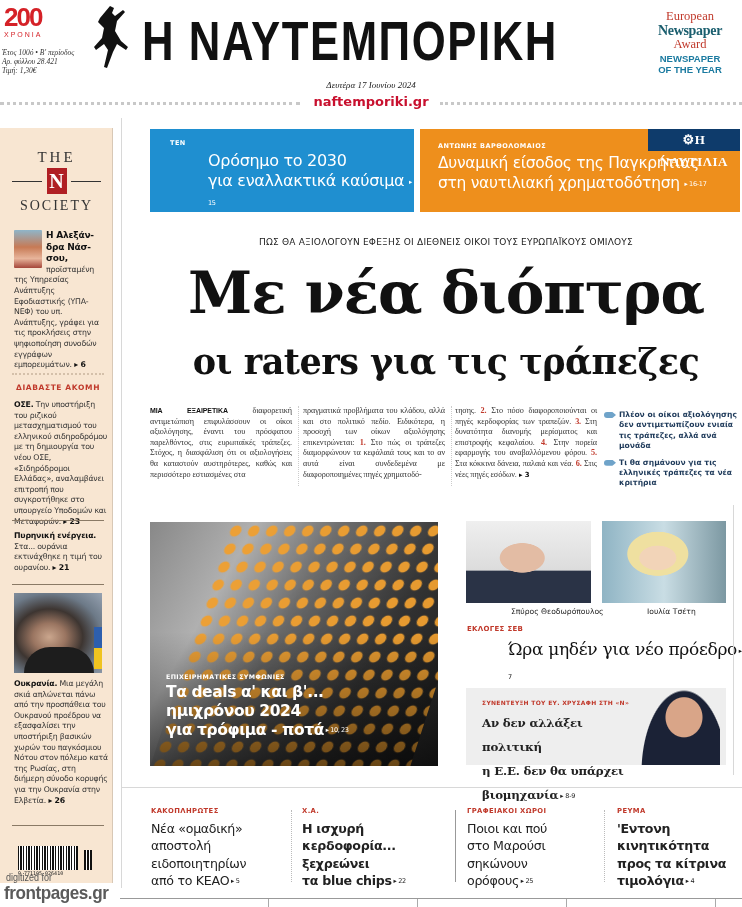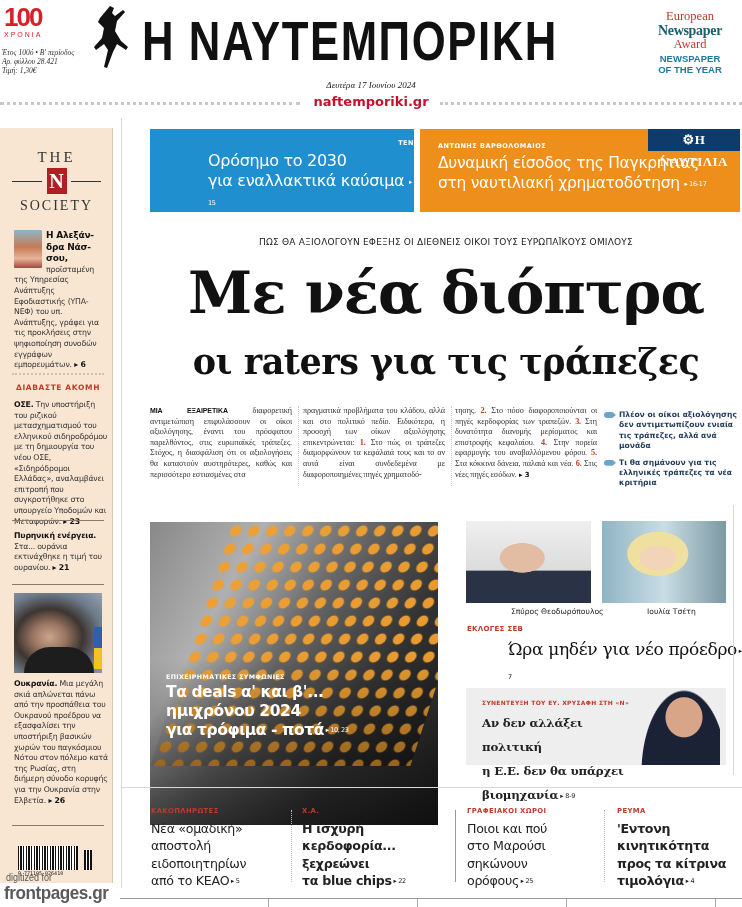--- a/index.html
+++ b/index.html
@@ -50,42 +50,42 @@
   .item3 { position: absolute; left: 14px; top: 551px; width: 94px; }
   .barcode { position: absolute; left: 18px; top: 718px; width: 60px; height: 24px; background: repeating-linear-gradient(90deg, #111 0 1px, #fff 1px 2px, #111 2px 4px, #fff 4px 5px, #111 5px 6px, #fff 6px 8px); }
   .barcode2 { position: absolute; left: 84px; top: 722px; width: 8px; height: 20px; background: repeating-linear-gradient(90deg, #111 0 2px, #fff 2px 3px); }
   .bcnum { position: absolute; left: 18px; top: 742px; font-size: 5px; color: #222; font-family: "DejaVu Sans Mono", monospace; }
   .digitized { position: absolute; left: 6px; top: 873px; font-family: "Liberation Sans", sans-serif; font-size: 10px; color: #555; line-height: 10px; transform: scaleX(0.9); transform-origin: left; }
   .fpgr { position: absolute; left: 4px; top: 883px; font-family: "Liberation Sans", sans-serif; font-weight: 700; font-size: 19px; color: #5a5a5a; line-height: 20px; letter-spacing: -0.5px; transform: scaleX(0.9); transform-origin: left; }
 
   
   .main-frame { position: absolute; left: 121px; top: 118px; width: 1px; height: 770px; border-left: 1px solid #d8d8d8; }
   .box-ten { position: absolute; left: 150px; top: 129px; width: 264px; height: 83px; background: #1f8fd0; color: #fff; padding: 10px 0 0 20px; }
-  .box-ten .kicker { font-family: "DejaVu Sans", sans-serif; font-size: 6.5px; font-weight: 700; letter-spacing: 0.5px; text-align: right; }
+  .box-ten .kicker { font-family: "DejaVu Sans", sans-serif; font-size: 6.5px; font-weight: 700; letter-spacing: 0.5px; }
   .box-ten .head { font-family: "DejaVu Sans", sans-serif; font-size: 16px; line-height: 20px; margin-top: 4px; letter-spacing: -0.3px; margin-left: 38px; }
   .pageref { font-size: 6.5px; vertical-align: middle; }
   .box-naut { position: absolute; left: 420px; top: 129px; width: 320px; height: 83px; background: #ee8f1c; color: #fff; padding: 13px 0 0 18px; }
   .box-naut .kicker { font-family: "DejaVu Sans", sans-serif; font-size: 6.5px; font-weight: 700; letter-spacing: 0.5px; }
   .box-naut .head { font-family: "DejaVu Sans", sans-serif; font-size: 15.5px; line-height: 20px; margin-top: 3px; letter-spacing: -0.3px; }
   .naut-badge { position: absolute; right: 0; top: 0; width: 92px; height: 22px; background: #0e3b6b; color: #fff; font-family: "Liberation Serif", serif; font-weight: 700; font-size: 13px; line-height: 22px; text-align: center; letter-spacing: 0.5px; }
 
   .overline { position: absolute; left: 150px; top: 237px; width: 592px; text-align: center; font-family: "DejaVu Sans", sans-serif; font-size: 9px; color: #222; letter-spacing: 0.2px; }
   .headline1 { position: absolute; left: 150px; top: 255px; width: 592px; text-align: center; font-family: "DejaVu Serif", serif; font-weight: 700; font-size: 58px; line-height: 76px; color: #111; letter-spacing: -1px; }
   .headline2 { position: absolute; left: 150px; top: 339px; width: 592px; text-align: center; font-family: "DejaVu Serif", serif; font-weight: 700; font-size: 35px; line-height: 46px; color: #111; letter-spacing: -0.5px; }
 
   .body-col { position: absolute; top: 406px; width: 142px; font-family: "Liberation Serif", serif; font-size: 8.2px; line-height: 10.6px; color: #333; text-align: justify; letter-spacing: -0.1px; }
   .body-col .lead { font-family: Liberation Sans, sans-serif; font-weight: 700; font-size: 7px; color: #111; }
   .body-col .n { color: #c0392b; font-weight: 700; }
   .body-col .pg { font-family: "DejaVu Sans", sans-serif; font-weight: 700; font-size: 7px; color: #111; }
   .col-sep { position: absolute; top: 406px; height: 80px; border-left: 1px dotted #ccc; }
   .bullets { position: absolute; left: 604px; top: 410px; width: 138px; }
   .bullet { position: relative; padding-left: 15px; font-family: "DejaVu Sans", sans-serif; font-weight: 700; font-size: 7.6px; line-height: 10.4px; color: #1e3a5a; margin-bottom: 6px; }
   .bullet .arrow { position: absolute; left: 0; top: 2px; width: 12px; height: 6px; background: #6fa3c9; border-radius: 3px 0 0 3px; clip-path: polygon(0 0, 70% 0, 100% 50%, 70% 100%, 0 100%); }
 
-  .photo-bottles { position: absolute; left: 150px; top: 522px; width: 288px; height: 303px; overflow: hidden; background: linear-gradient(120deg, #888 0%, #b0b0b0 25%, #6d6d6d 45%, #3c3c3c 70%, #222 100%); }
+  .photo-bottles { position: absolute; left: 150px; top: 522px; width: 288px; height: 244px; overflow: hidden; background: linear-gradient(120deg, #888 0%, #b0b0b0 25%, #6d6d6d 45%, #3c3c3c 70%, #222 100%); }
   .photo-bottles .bottles { position: absolute; left: 40px; top: 0; width: 260px; height: 244px; background:
       radial-gradient(circle at 50% 50%, #f0a030 0 5px, transparent 6px) 0 0 / 18px 18px,
       linear-gradient(135deg, transparent 0%, rgba(0,0,0,0.0) 30%, rgba(0,0,0,0.35) 100%);
       opacity: 0.95; transform: skewX(-18deg); }
   .photo-bottles .shade { position: absolute; left: 0; top: 0; width: 100%; height: 100%; background: linear-gradient(180deg, rgba(0,0,0,0) 45%, rgba(0,0,0,0.55) 100%); }
   .photo-caption { position: absolute; left: 16px; top: 151px; color: #fff; }
   .photo-caption .kicker { font-family: "DejaVu Sans", sans-serif; font-size: 6.3px; font-weight: 700; letter-spacing: 0.4px; }
   .photo-caption .head { font-family: "DejaVu Sans", sans-serif; font-weight: 700; font-size: 15.5px; line-height: 19px; margin-top: 3px; letter-spacing: -0.4px; }
   .photo-caption .pageref { font-weight: 400; }
 
@@ -113,21 +113,21 @@
   .bottom-item .pageref { font-weight: 400; font-size: 6.5px; }
   .bdiv { position: absolute; top: 810px; height: 72px; border-left: 1px dotted #bbb; }
   .bdiv.solid { border-left: 1px solid #999; }
   .footer-strip { position: absolute; left: 120px; top: 898px; width: 622px; height: 9px; border-top: 1px solid #999; background: repeating-linear-gradient(90deg, #fff 0 148px, #aaa 148px 149px); }
 </style>
 </head>
 <body>
 
 <div class="masthead">
   <div class="logo100">
-    <div class="num">100</div>
+    <div class="num">200</div>
     <div class="sub">ΧΡΟΝΙΑ</div>
   </div>
   <div class="issue-info">
     <div>Έτος 100ό • Β' περίοδος</div>
     <div>Αρ. φύλλου 28.421</div>
     <div>Τιμή: 1,30€</div>
   </div>
   <svg class="hermes" viewBox="0 0 40 72">
     <path d="M20 4 l4 2 -2 5 3 3 8 -6 2 2 -8 9 -2 10 6 10 7 6 -2 3 -9 -6 -4 8 -6 16 -3 -1 4 -17 -4 -6 -8 6 -2 -3 8 -9 2 -10 -6 -6 2 -4 z" fill="#111"></path>
   </svg>

